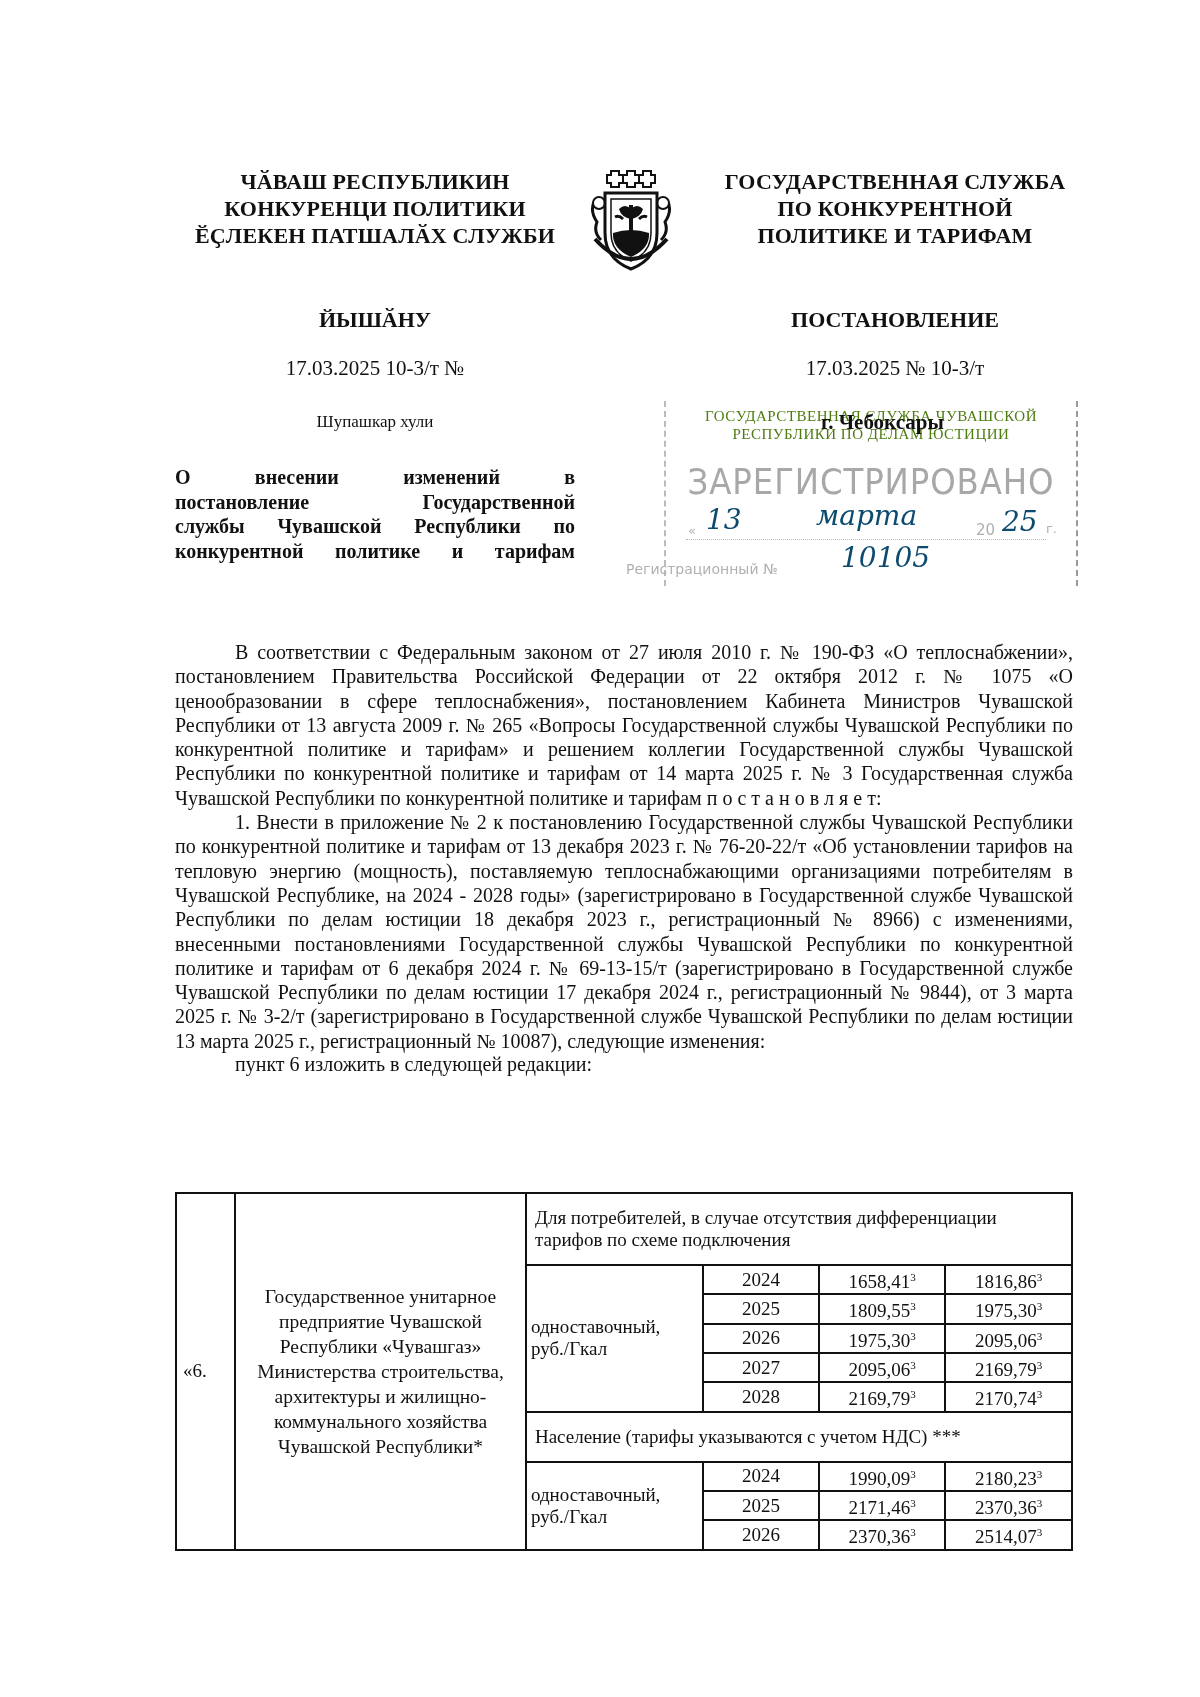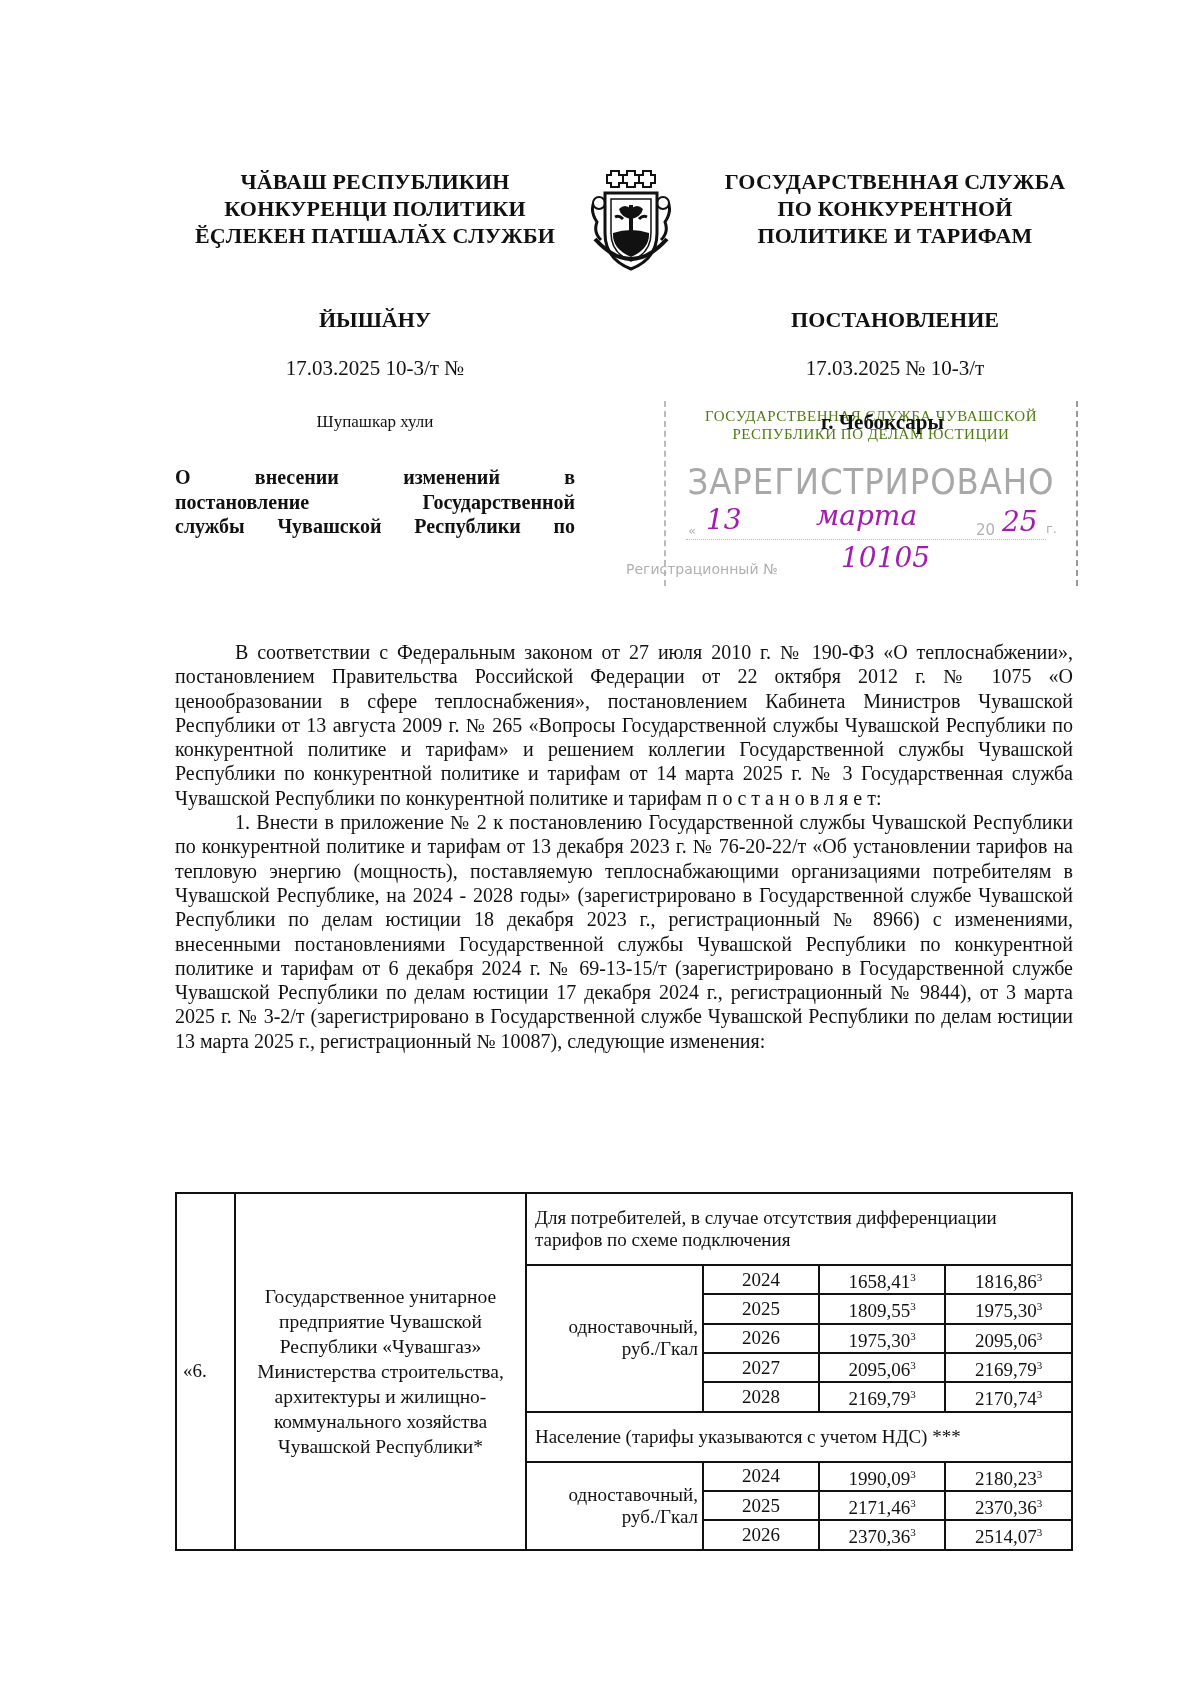--- a/index.html
+++ b/index.html
@@ -20,33 +20,33 @@
   .subject { left:175px; top:465px; width:400px; font-weight:bold; font-size:20px; line-height:24.5px; text-align:justify; }
   .subject span.line { display:block; text-align:justify; text-align-last:justify; }
   .subject span.line.last { text-align-last:left; }
 
   
   .stamp { left:664px; top:401px; width:410px; height:185px; border-left:2px dashed #bbb; border-right:2px dashed #999; }
   .stamp-org { position:absolute; left:0; top:6px; width:100%; text-align:center; color:#4d7c0f; font-family:Liberation Serif, serif; font-size:15px; line-height:18px; letter-spacing:0.5px; }
   .stamp-city { position:absolute; left:155px; top:9px; font-weight:bold; font-size:21px; color:#111; }
   .stamp-reg { position:absolute; left:0; top:60px; width:100%; text-align:center; color:#a8a8a8; font-family:"DejaVu Sans", sans-serif; font-size:36px; letter-spacing:1px; transform:scaleX(0.9); }
   .stamp-date-line { position:absolute; left:20px; top:138px; width:360px; border-bottom:1px dotted #bbb; }
-  .hw { position:absolute; font-family:"DejaVu Serif", serif; font-style:italic; font-size:28px; color:#a21caf; }
+  .hw { position:absolute; font-family:"DejaVu Serif", serif; font-style:italic; font-size:28px; color:#0c4a6e; }
   .stamp-small { position:absolute; color:#b0b0b0; font-size:13px; font-family:"DejaVu Sans", sans-serif; }
 
   
   .body-text { left:175px; width:898px; font-size:20px; line-height:24.3px; text-align:justify; }
   .body-text p { margin:0; text-indent:60px; }
 
   
   table.tariff { position:absolute; left:175px; top:1192px; width:898px; border-collapse:collapse; font-size:19px; line-height:22px; }
   table.tariff td { border:2px solid #111; padding:0 4px; vertical-align:middle; }
   .c-num { width:44px; text-align:left; padding-left:6px !important; }
   .c-org { width:266px; text-align:center; font-size:19.5px; line-height:25px; }
-  .c-type { width:158px; text-align:right; }
+  .c-type { width:158px; text-align:left; }
   .c-year { width:100px; text-align:center; }
   .c-val { width:110px; text-align:center; }
   .c-val sup { font-size:11px; }
   .group-hdr { text-align:left; padding:6px 8px !important; }
   .yr-row td { height:25px; }
 </style>
 </head>
 <body>
 
 <div class="abs hdr hdr-left">
@@ -111,25 +111,27 @@
   <span class="hw" style="left:336px; top:104px;">25</span>
   <span class="stamp-small" style="left:380px; top:120px;">г.</span>
   <span class="stamp-small" style="left:-40px; top:160px; font-size:14px;text-align:right;">Регистрационный №</span>
   <span class="hw" style="left:175px; top:140px;">10105</span>
 </div>
 
 <div class="abs subject">
   <span class="line">О внесении изменений в</span>
   <span class="line">постановление Государственной</span>
   <span class="line">службы Чувашской Республики по</span>
+  <span class="line">конкурентной политике и тарифам</span>
 </div>
 
 <div class="abs body-text" style="top:640px;">
   <p>В соответствии с Федеральным законом от 27 июля 2010 г. № 190-ФЗ «О теплоснабжении», постановлением Правительства Российской Федерации от 22 октября 2012 г. № 1075 «О ценообразовании в сфере теплоснабжения», постановлением Кабинета Министров Чувашской Республики от 13 августа 2009 г. № 265 «Вопросы Государственной службы Чувашской Республики по конкурентной политике и тарифам» и решением коллегии Государственной службы Чувашской Республики по конкурентной политике и тарифам от 14 марта 2025 г. № 3 Государственная служба Чувашской Республики по конкурентной политике и тарифам п о с т а н о в л я е т:</p>
   <p>1. Внести в приложение № 2 к постановлению Государственной службы Чувашской Республики по конкурентной политике и тарифам от 13 декабря 2023 г. № 76-20-22/т «Об установлении тарифов на тепловую энергию (мощность), поставляемую теплоснабжающими организациями потребителям в Чувашской Республике, на 2024 - 2028 годы» (зарегистрировано в Государственной службе Чувашской Республики по делам юстиции 18 декабря 2023 г., регистрационный № 8966) с изменениями, внесенными постановлениями Государственной службы Чувашской Республики по конкурентной политике и тарифам от 6 декабря 2024 г. № 69-13-15/т (зарегистрировано в Государственной службе Чувашской Республики по делам юстиции 17 декабря 2024 г., регистрационный № 9844), от 3 марта 2025 г. № 3-2/т (зарегистрировано в Государственной службе Чувашской Республики по делам юстиции 13 марта 2025 г., регистрационный № 10087), следующие изменения:</p>
+  <p style="line-height:22px;">пункт 6 изложить в следующей редакции:</p>
 </div>
 
 <table class="tariff">
   <tbody>
       <tr>
     <td class="c-num" rowspan="12">«6.</td>
     <td class="c-org" rowspan="12">Государственное унитарное предприятие Чувашской Республики «Чувашгаз» Министерства строительства, архитектуры и жилищно-коммунального хозяйства Чувашской Республики*</td>
     <td colspan="4" class="group-hdr" style="height:58px;">Для потребителей, в случае отсутствия дифференциации тарифов по схеме подключения</td>
   </tr>
   <tr class="yr-row">

